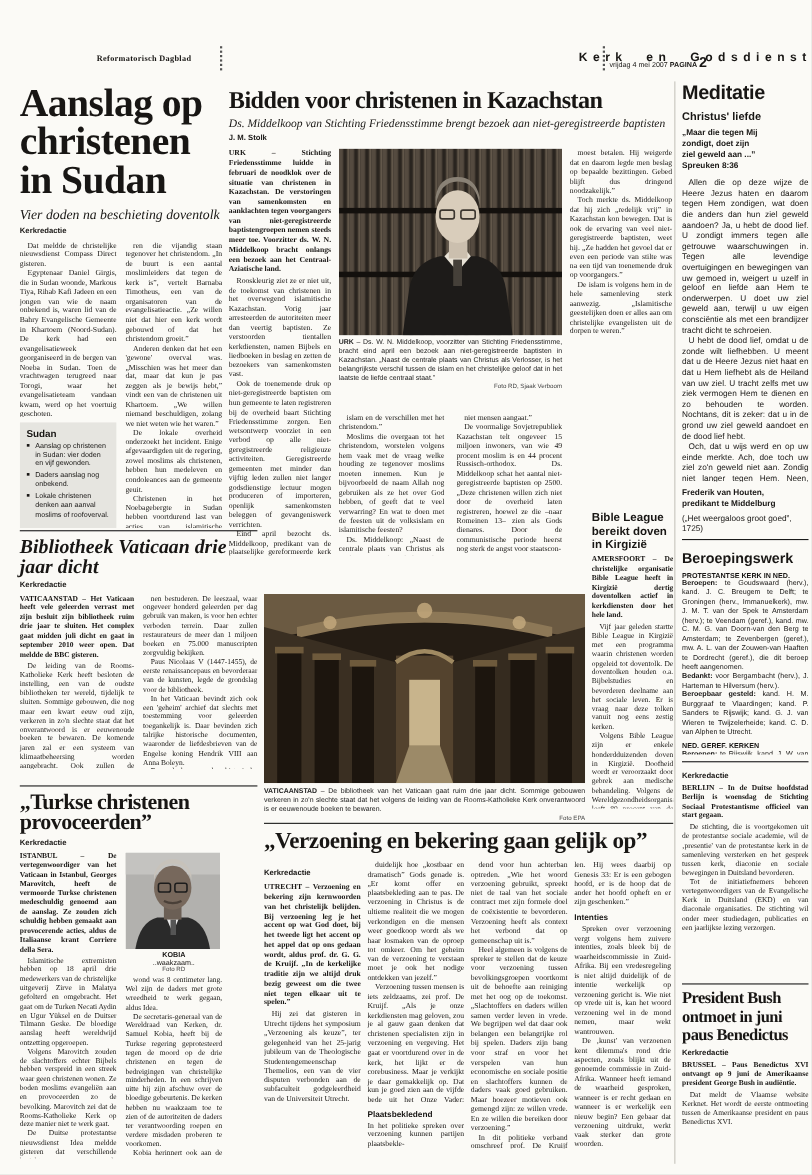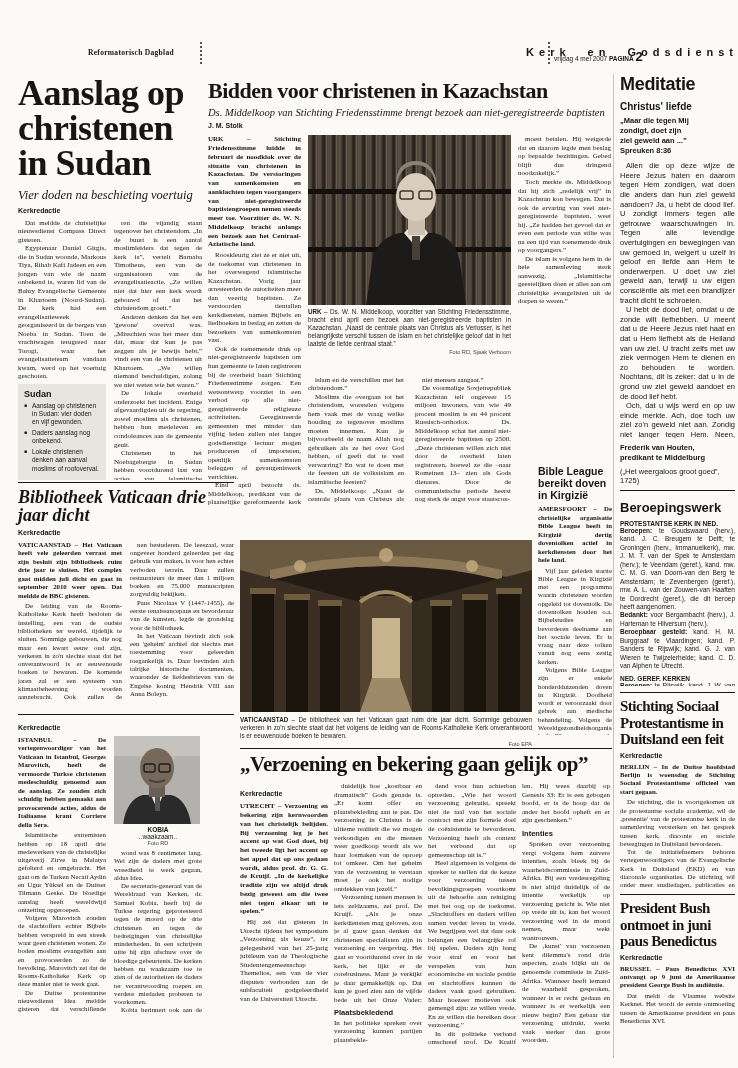--- a/index.html
+++ b/index.html
@@ -75,21 +75,21 @@
   <div class="abs dateline" style="left:554px;top:49px">
     <span>vrijdag 4 mei 2007</span>
     <b>PAGINA</b>
     <span class="pagenum">2</span>
   </div>
 
   <div class="abs vrule" style="left:613px;top:74px;height:984px"></div>
 
   <section class="abs flexcol" style="left:18px;top:76px;width:184px;height:404px">
     <h1 class="hl" style="font-size:36px">Aanslag op christenen in Sudan</h1>
-    <p class="deck" style="font-size:12.5px;margin-top:7px">Vier doden na beschieting voertuig</p>
+    <p class="deck" style="font-size:12.5px;margin-top:7px">Vier doden na beschieting doventolk</p>
     <p class="byline">Kerkredactie</p>
     <div class="cols grow" style="gap:8px;margin-top:5px">
       <div class="col flexcol" style="width:88px">
         <div class="grow">
           <div>
               <p class="bp">Dat meldde de christelijke nieuwsdienst Compass Direct gisteren.</p>
               <p class="bp">Egyptenaar Daniel Girgis, die in Sudan woonde, Markous Tiya, Rihab Kafi Jadeen en een jongen van wie de naam onbekend is, waren lid van de Bahry Evangelische Gemeente in Khartoem (Noord-Sudan). De kerk had een evangelisatieweek georganiseerd in de bergen van Noeba in Sudan. Toen de vrachtwagen terugreed naar Torogi, waar het evangelisatieteam vandaan kwam, werd op het voertuig geschoten.</p>
             </div>
         </div>
         <div class="infobox">
@@ -206,21 +206,20 @@
         <p class="bw-entry"><b>Beroepen: </b>te Goudswaard (herv.), kand. J. C. Breugem te Delft; te Groningen (herv., Immanuelkerk), mw. J. M. T. van der Spek te Amsterdam (herv.); te Veendam (geref.), kand. mw. C. M. G. van Doorn-van den Berg te Amsterdam; te Zevenbergen (geref.), mw. A. L. van der Zouwen-van Haaften te Dordrecht (geref.), die dit beroep heeft aangenomen.</p>
         <p class="bw-entry"><b>Bedankt: </b>voor Bergambacht (herv.), J. Harteman te Hilversum (herv.).</p>
         <p class="bw-entry"><b>Beroepbaar gesteld: </b>kand. H. M. Burggraaf te Vlaardingen; kand. P. Sanders te Rijswijk; kand. G. J. van Wieren te Twijzelerheide; kand. C. D. van Alphen te Utrecht.</p>
         <p class="bw-church">NED. GEREF. KERKEN</p>
         <p class="bw-entry"><b>Beroepen: </b>te Rijswijk, kand. J. W. van 't Hoff te Vlaardingen.</p>
       </div>
   </aside>
   <div class="abs hrule" style="left:620px;top:692px;width:115px"></div>
 
   <section class="abs sm" style="left:620px;top:698px;width:115px;height:192px;overflow:hidden">
-    <h2 class="hl" style="font-size:15px;line-height:1.1">Stichting Sociaal Protestantisme in Duitsland een feit</h2>
     <p class="byline">Kerkredactie</p>
     <p class="intro" style="margin-top:4px">BERLIJN – In de Duitse hoofdstad Berlijn is woensdag de Stichting Sociaal Protestantisme officieel van start gegaan.</p>
     <div>
         <p class="bp">De stichting, die is voortgekomen uit de protestantse sociale academie, wil de ‚presentie' van de protestantse kerk in de samenleving versterken en het gesprek tussen kerk, diaconie en sociale bewegingen in Duitsland bevorderen.</p>
         <p class="bp">Tot de initiatiefnemers behoren vertegenwoordigers van de Evangelische Kerk in Duitsland (EKD) en van diaconale organisaties. De stichting wil onder meer studiedagen, publicaties en een jaarlijkse lezing verzorgen.</p>
       </div>
   </section>
   <div class="abs hrule" style="left:620px;top:894px;width:115px"></div>
 
   <section class="abs sm" style="left:620px;top:900px;width:115px;height:158px;overflow:hidden">
@@ -299,20 +298,21 @@
     <h2 class="bl-hl">Bible League bereikt doven in Kirgizië</h2>
     <p class="intro">AMERSFOORT – De christelijke organisatie Bible League heeft in Kirgizië dertig doventolken actief in kerkdiensten door het hele land.</p>
     <div>
         <p class="bp">Vijf jaar geleden startte Bible League in Kirgizië met een programma waarin christenen worden opgeleid tot doventolk. De doventolken houden o.a. Bijbelstudies en bevorderen deelname aan het sociale leven. Er is vraag naar deze tolken vanuit nog eens zestig kerken.</p>
         <p class="bp">Volgens Bible League zijn er enkele honderdduizenden doven in Kirgizië. Doofheid wordt er veroorzaakt door gebrek aan medische behandeling. Volgens de Wereldgezondheidsorganisatie leeft 80 procent van de mensen met gehoorproblemen in landen met een lagere levensstandaard. Velen van hen voelen zich bovendien sociaal geïsoleerd.</p>
       </div>
   </section>
 
   <div class="abs hrule" style="left:18px;top:714px;width:216px"></div>
   <section class="abs sm" style="left:18px;top:720px;width:184px;height:338px">
+    <h1 class="hl" style="font-size:20px">„Turkse christenen provoceerden”</h1>
     <p class="byline">Kerkredactie</p>
     <div class="cols" style="gap:8px;margin-top:5px;height:278px">
       <div class="col" style="width:88px">
         <p class="intro">ISTANBUL – De vertegenwoordiger van het Vaticaan in Istanbul, Georges Marovitch, heeft de vermoorde Turkse christenen medeschuldig genoemd aan de aanslag. Ze zouden zich schuldig hebben gemaakt aan provocerende acties, aldus de Italiaanse krant Corriere della Sera.</p>
         <div>
             <p class="bp">Islamitische extremisten hebben op 18 april drie medewerkers van de christelijke uitgeverij Zirve in Malatya gefolterd en omgebracht. Het gaat om de Turken Necati Aydin en Ugur Yüksel en de Duitser Tilmann Geske. De bloedige aanslag heeft wereldwijd ontzetting opgeroepen.</p>
             <p class="bp">Volgens Marovitch zouden de slachtoffers echter Bijbels hebben verspreid in een streek waar geen christenen wonen. Ze boden moslims evangeliën aan en provoceerden zo de bevolking. Marovitch zei dat de Rooms-Katholieke Kerk op deze manier niet te werk gaat.</p>
             <p class="bp">De Duitse protestantse nieuwsdienst Idea meldde gisteren dat verschillende berichten over de omstandigheden van de moord op de drie christenen in Turkije „sterk overdreven” zijn. Autopsie heeft uitgewezen dat het Duitse slachtoffer Geske niet 156, maar 16 steekwonden had. Ook de mededeling dat de hals van Geskes van oor tot oor doorgesneden was, is overdreven. De dodelijke</p>
           </div>
       </div>

